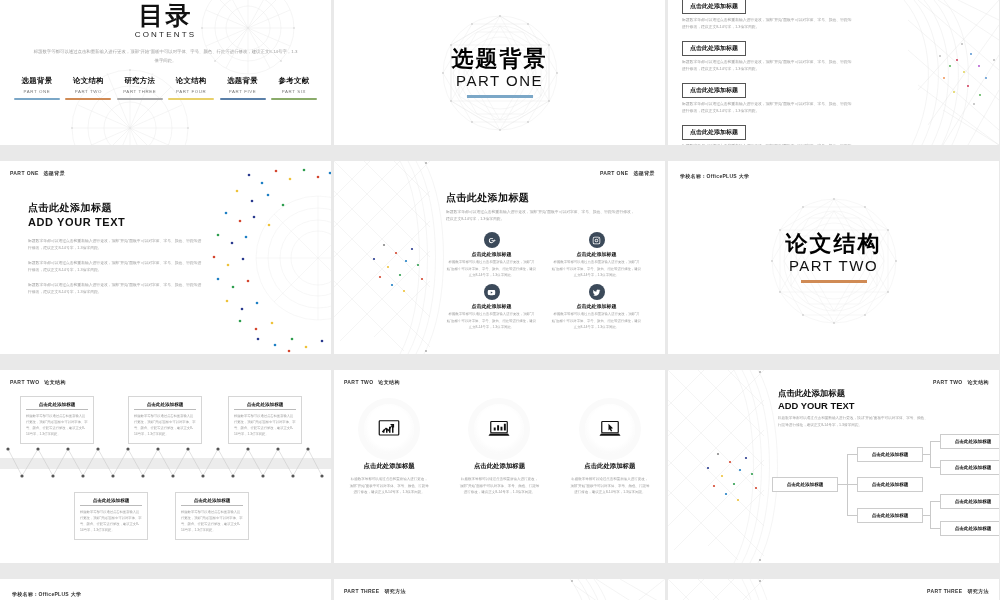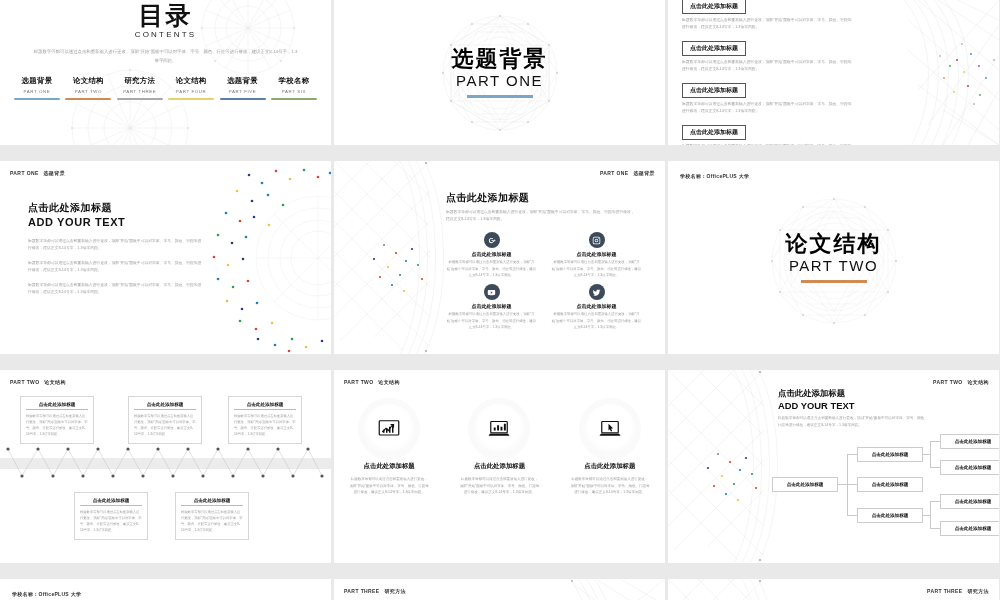--- a/index.html
+++ b/index.html
@@ -189,21 +189,21 @@
         <div class="cn">论文结构</div>
         <div class="en">PART FOUR</div>
         <div class="bar" style="background-color: rgb(232, 208, 106);"></div>
       </div>
       <div class="part">
         <div class="cn">选题背景</div>
         <div class="en">PART FIVE</div>
         <div class="bar" style="background-color: rgb(90, 127, 168);"></div>
       </div>
       <div class="part">
-        <div class="cn">学校名称</div>
+        <div class="cn">参考文献</div>
         <div class="en">PART SIX</div>
         <div class="bar" style="background-color: rgb(138, 171, 106);"></div>
       </div>
     </div>
   </div>
 
   <div class="slide sect">
     <div class="net">
       <svg viewBox="0 0 331 145">
         <g stroke="#eaeaea" stroke-width="0.45" fill="none" transform="translate(166,73)">

